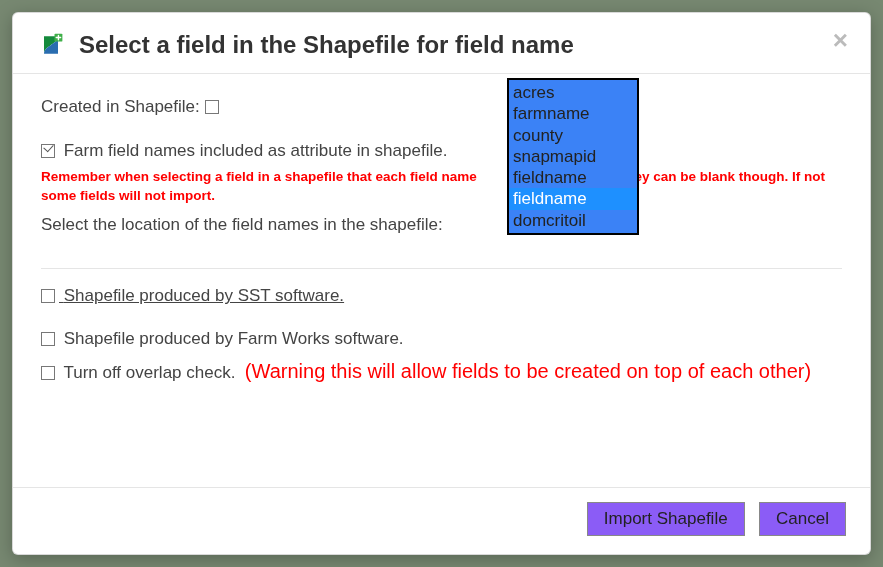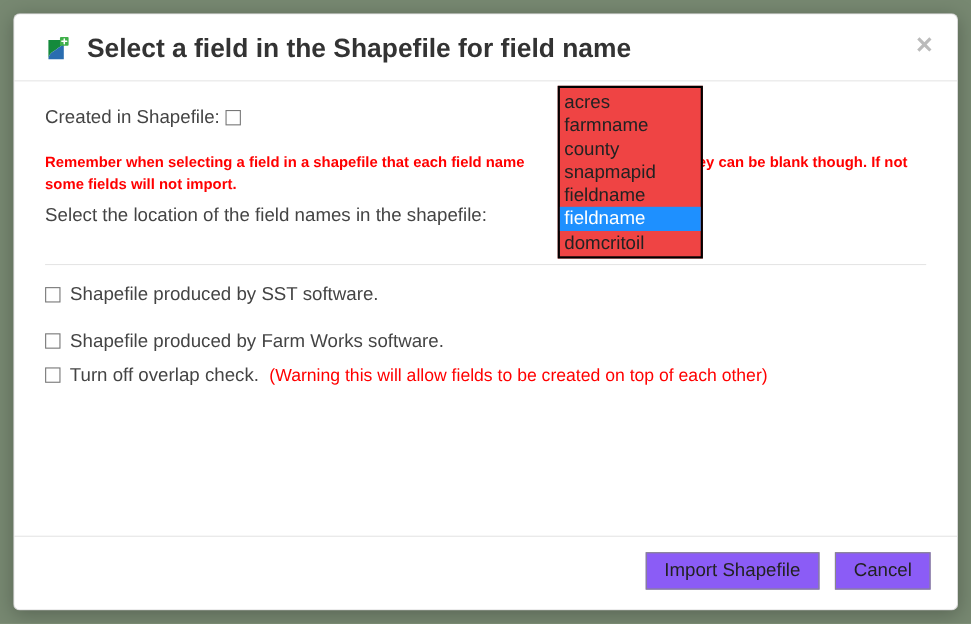--- a/index.html
+++ b/index.html
@@ -87,29 +87,29 @@
     transform: rotate(-48deg);
   }
   .warn-red {
     color: #ff0000;
     font-size: 13.5px;
     font-weight: bold;
     line-height: 1.45;
   }
   .warn-red-inline {
     color: #ff0000;
-    font-size: 16px;
+    font-size: 20px;
   }
   .listbox {
     position: absolute;
     top: 4px;
     left: 494px;
     width: 132px;
     border: 2px solid #000;
-    background: #ef4444;
+    background: #3b82f6;
     font-family: Arial, sans-serif;
     font-size: 17px;
     line-height: 1.25;
     padding: 2px 0;
   }
   .listbox .opt {
     padding: 0 4px;
     color: #222;
     cursor: pointer;
     white-space: nowrap;
@@ -165,34 +165,38 @@
 
     <div class="modal-body">
 
       <div class="row">
         <span>Created in Shapefile:</span>
         <span class="chk"></span>
       </div>
 
       <div style="height:10px"></div>
 
+      <div class="row" style="margin-bottom:2px;">
+        <span class="chk checked"></span>
+        <span>Farm field names included as attribute in shapefile.</span>
+      </div>
 
       <div class="row warn-red" style="margin-bottom:6px;">
         <span>Remember when selecting a field in a shapefile that each field name</span>
         <span style="display:inline-block; width:150px;"></span>
         <span>ey can be blank though. If not some fields will not import.</span>
       </div>
 
       <div class="row">
         <span>Select the location of the field names in the shapefile:</span>
       </div>
 
       <hr class="body-hr" style="margin-top:30px;">
 
-      <div class="row" style="margin-bottom:4px;">
+      <div class="row" style="margin-bottom:4px;text-decoration:underline;">
         <span class="chk"></span>
         <span>Shapefile produced by SST software.</span>
       </div>
       <div class="row" style="margin-bottom:4px;margin-top:16px;">
         <span class="chk"></span>
         <span>Shapefile produced by Farm Works software.</span>
       </div>
       <div class="row">
         <span class="chk"></span>
         <span>Turn off overlap check.</span>

